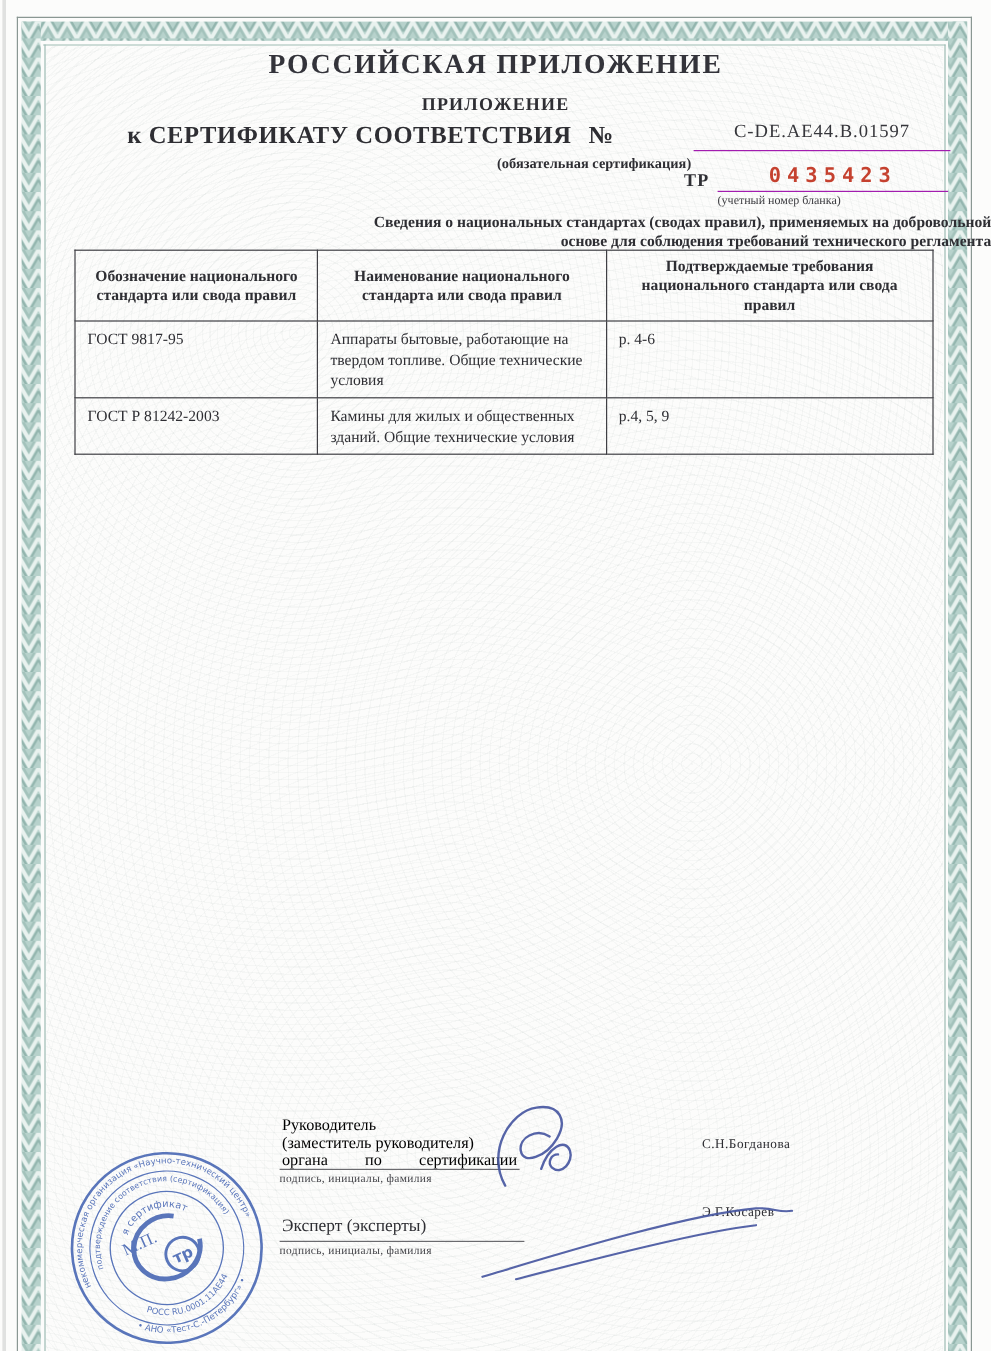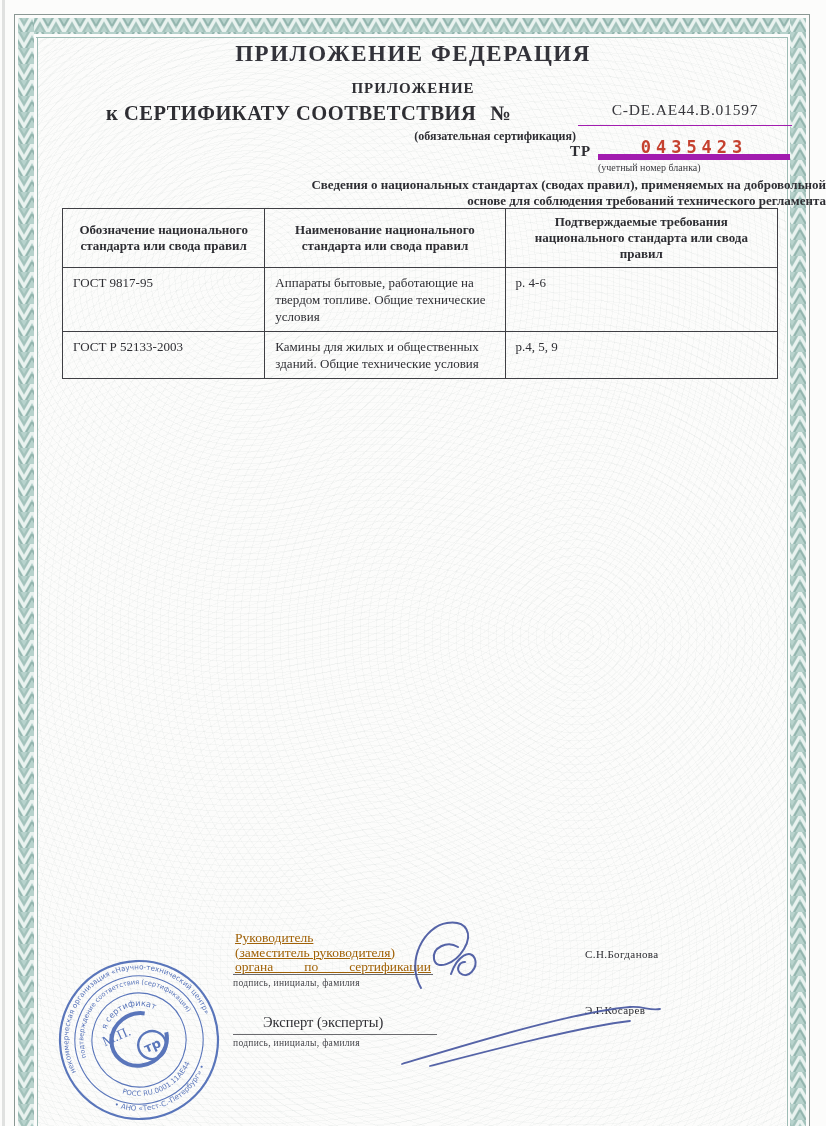--- a/index.html
+++ b/index.html
@@ -27,48 +27,48 @@
                font-size:15px; font-weight:bold; letter-spacing:1px; }
   .cert-title { position:absolute; left:106px; top:102px; font-size:20.5px; font-weight:bold; letter-spacing:0.5px; }
   .cert-title .numsign { margin-left:14px; }
   .cert-number { position:absolute; left:578px; top:101px; width:214px; height:25px;
                  border-bottom:1px solid #a21caf; text-align:center; font-size:15.5px;
                  letter-spacing:0.8px; color:#36363b; }
   .subtitle { position:absolute; left:106px; top:129px; width:470px; text-align:right;
               font-size:12px; font-weight:bold; }
   .tr-label { position:absolute; left:570px; top:143px; font-size:15px; font-weight:bold; letter-spacing:1px; }
   .blank-number { position:absolute; left:598px; top:137px; width:192px; height:23px;
-                  border-bottom:6px solid #a21caf; text-align:center; }
+                  border-bottom:1px solid #a21caf; text-align:center; }
   .blank-number span { font-family:"DejaVu Sans Mono",monospace; font-weight:bold;
                        font-size:17px; letter-spacing:5px; color:#c5412f; }
   .blank-caption { position:absolute; left:598px; top:162px; width:192px; text-align:left;
                    font-size:10px; color:#3c3c40; }
 
   .intro { position:absolute; left:0; top:177px; width:826px; text-align:right;
            font-size:13px; font-weight:bold; line-height:16px; }
 
   .std-table { position:absolute; left:62px; top:208px; width:716px;
                border-collapse:collapse; font-size:13px; }
   .std-table th, .std-table td { border:1px solid #3f3f44; }
   .std-table th { font-weight:bold; text-align:center; vertical-align:middle;
                   padding:5px 8px; line-height:16px; }
   .std-table td { vertical-align:top; text-align:left; padding:6px 10px; line-height:17px; }
   .col-1 { width:28.3%;margin-left:48px; } .col-2 { width:33.6%; } .col-3 { width:38.1%; }
   .row-1 td { height:58px; } .row-2 td { height:46px; }
 
   .sig-role { position:absolute; left:235px; top:931px; width:196px;
-              font-size:13.5px; line-height:14.5px; color:#a16207;text-decoration:underline; }
+              font-size:13.5px; line-height:14.5px; color:#000000; }
   .sig-role .justify { text-align:justify; text-align-last:justify; }
   .sig-rule { position:absolute; height:1px; background:#6a6a6e; }
   .rule-1 { left:233px; top:974px; width:200px; }
   .rule-2 { left:233px; top:1034px; width:204px; }
   .sig-caption { position:absolute; font-size:9.5px; letter-spacing:0.3px; color:#45454a; }
   .cap-1 { left:233px; top:978px; }
   .cap-2 { left:233px; top:1038px; }
-  .expert-role { position:absolute; left:235px; top:1014px; font-size:14.5px;margin-left:28px; }
+  .expert-role { position:absolute; left:235px; top:1014px; font-size:14.5px; }
   .sig-name { position:absolute; left:585px; font-size:11px; letter-spacing:0.4px; color:#2c2c31; }
   .name-1 { top:948px; } .name-2 { top:1004px; }
 
   .sig-ink { position:absolute; }
   .ink-1 { left:405px; top:918px; }
   .ink-2 { left:392px; top:996px; }
 
   .stamp { position:absolute; left:55px; top:956px; width:168px; height:168px;
            transform:rotate(-24deg); opacity:0.85; }
 </style>
@@ -104,21 +104,21 @@
     <rect x="18" y="18" width="16" height="1108" fill="url(#chevDown)"></rect>
     <rect x="790" y="18" width="16" height="1108" fill="url(#chevDown)"></rect>
 
     <line x1="36" y1="37.5" x2="788" y2="37.5" stroke="#9dbbb4" stroke-width="1"></line>
     <line x1="37.5" y1="37" x2="37.5" y2="1126" stroke="#9dbbb4" stroke-width="1"></line>
     <line x1="787.5" y1="37" x2="787.5" y2="1126" stroke="#9dbbb4" stroke-width="1"></line>
   </svg>
 
   <div class="content">
 
-    <div class="country">ПРИЛОЖЕНИЕ ФЕДЕРАЦИЯ</div>
+    <div class="country">РОССИЙСКАЯ ПРИЛОЖЕНИЕ</div>
 
     <div class="app-title">ПРИЛОЖЕНИЕ</div>
 
     <div class="cert-title">
       <span>к СЕРТИФИКАТУ СООТВЕТСТВИЯ</span><span class="numsign">№</span>
     </div>
 
     <div class="cert-number">C-DE.AE44.B.01597</div>
 
     <div class="subtitle">(обязательная сертификация)</div>
@@ -144,21 +144,21 @@
           <th class="col-3">Подтверждаемые требования национального стандарта или свода правил</th>
         </tr>
       </thead>
       <tbody>
         <tr class="row-1">
           <td>ГОСТ 9817-95</td>
           <td>Аппараты бытовые, работающие на твердом топливе. Общие технические условия</td>
           <td>р. 4-6</td>
         </tr>
         <tr class="row-2">
-          <td>ГОСТ Р 52133-2003</td>
+          <td>ГОСТ Р 81242-2003</td>
           <td>Камины для жилых и общественных зданий. Общие технические условия</td>
           <td>р.4, 5, 9</td>
         </tr>
       </tbody>
     </table>
 
     <div class="sig-role">
       <div>Руководитель</div>
       <div>(заместитель руководителя)</div>
       <div class="justify">органа по сертификации</div>

